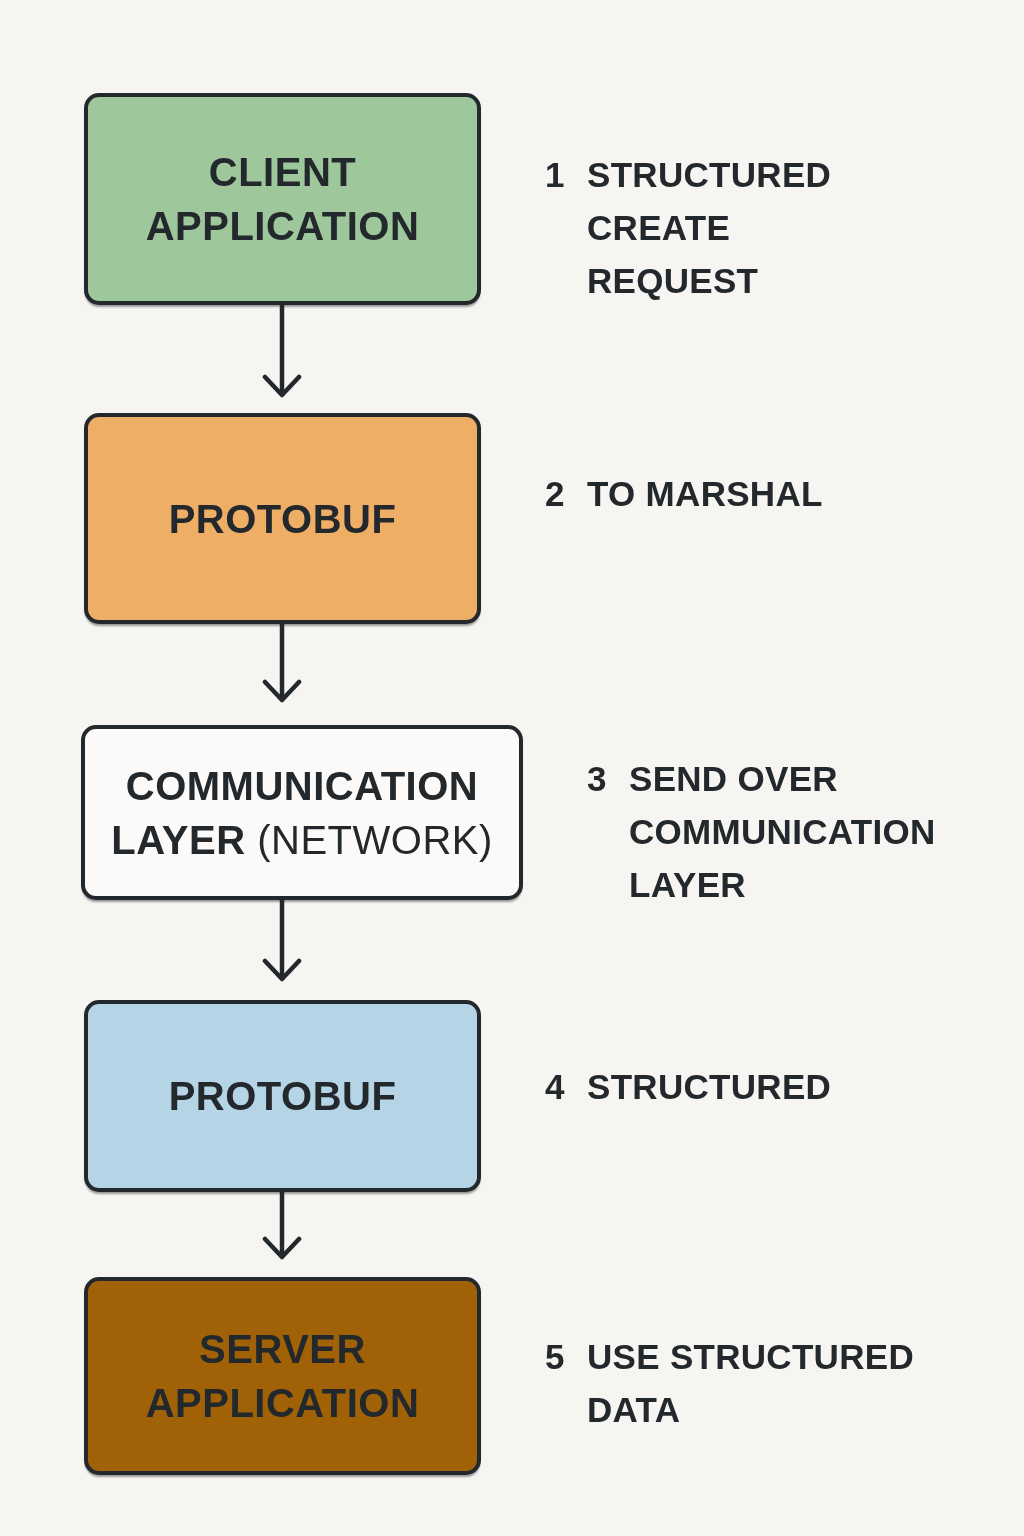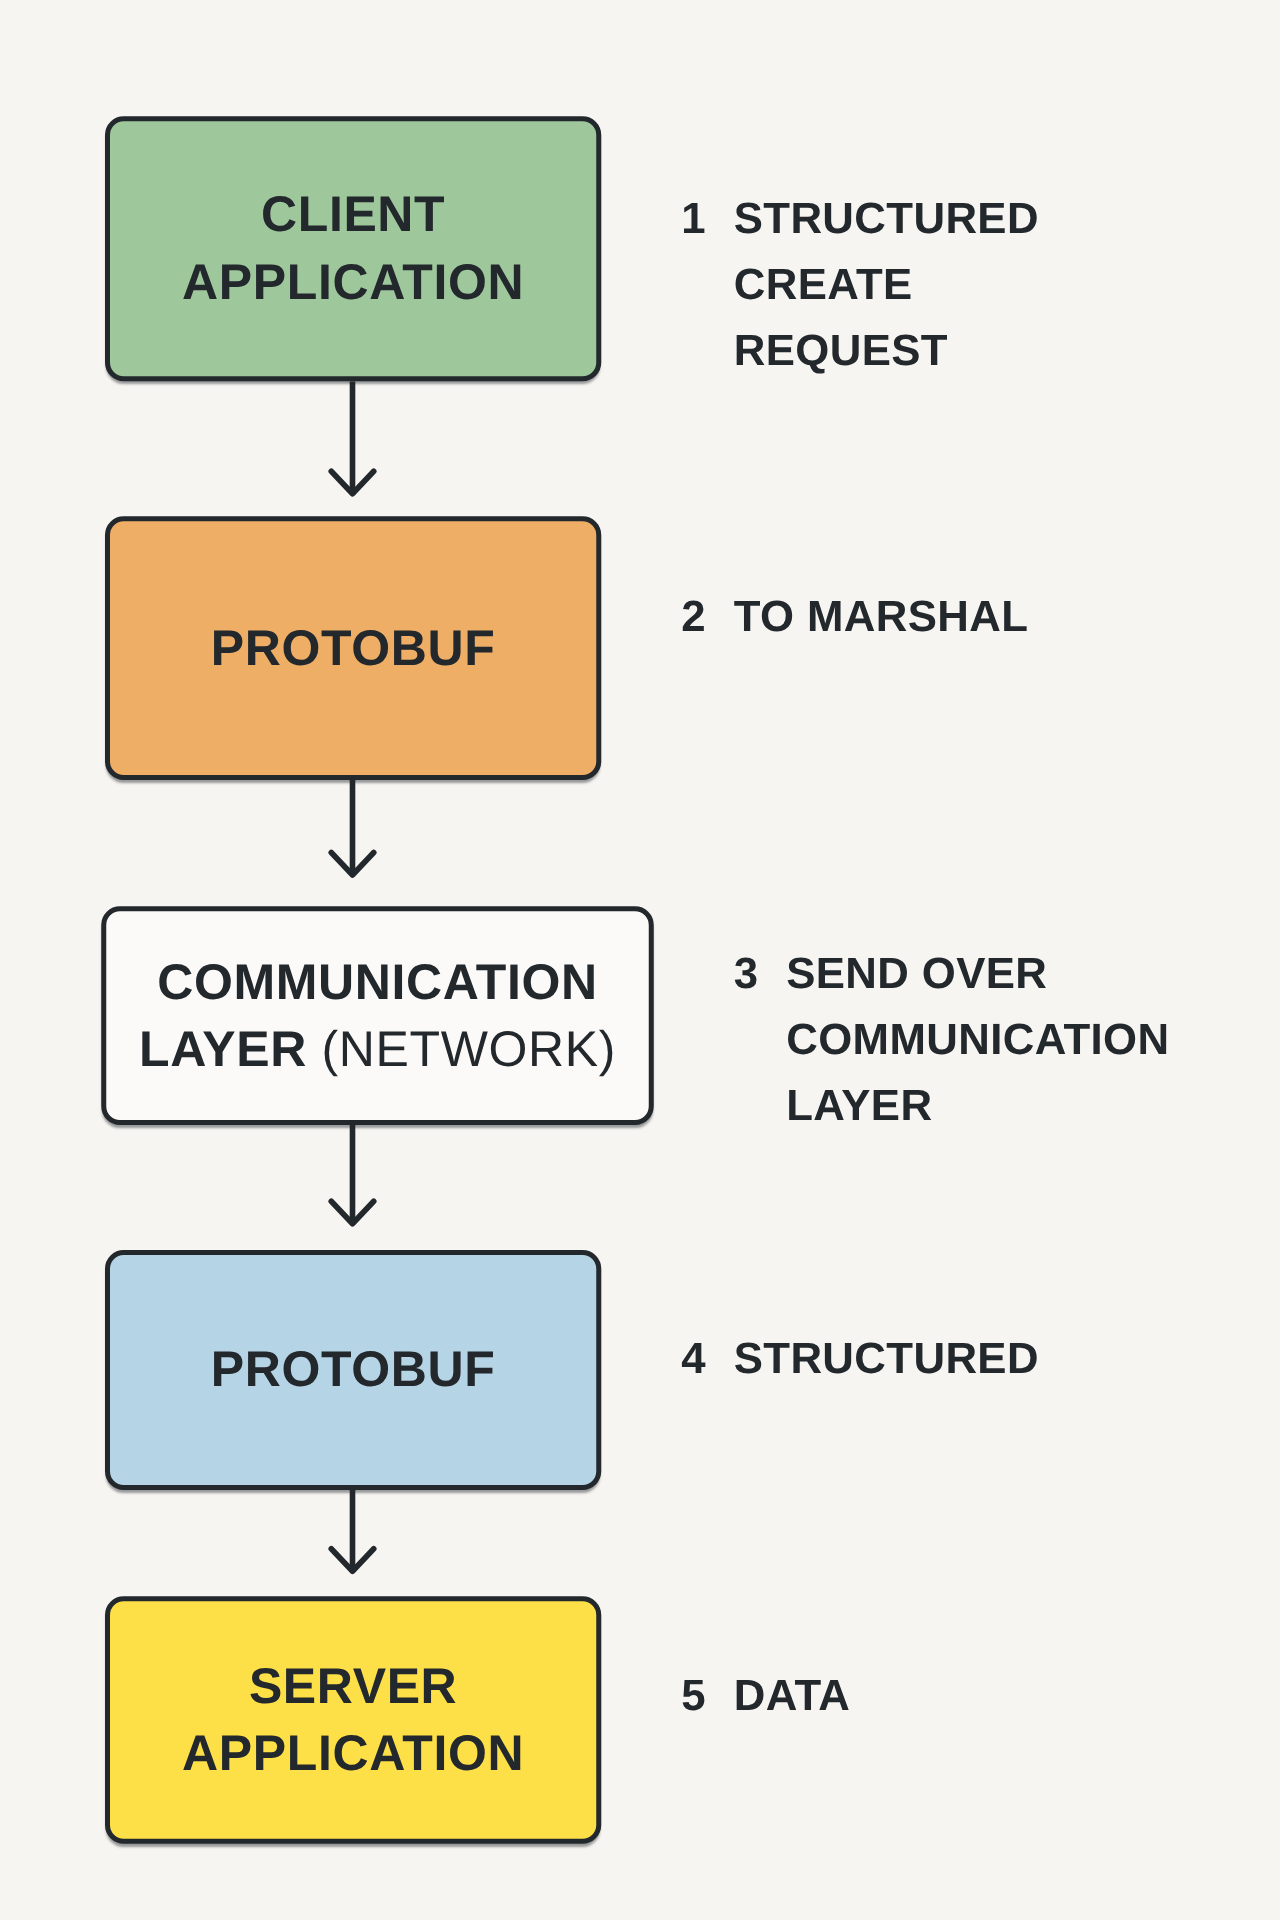--- a/index.html
+++ b/index.html
@@ -86,21 +86,21 @@
       <div class="node-label">
         <div><span>COMMUNICATION</span></div>
         <div><span>LAYER </span><span class="light">(NETWORK)</span></div>
       </div>
     </div>
     <div class="node" style="left: 84px; top: 1000px; width: 397px; height: 192px; background: rgb(181, 212, 229);">
       <div class="node-label">
         <div><span>PROTOBUF</span></div>
       </div>
     </div>
-    <div class="node" style="left: 84px; top: 1277px; width: 397px; height: 198px; background: #fde047;">
+    <div class="node" style="left: 84px; top: 1277px; width: 397px; height: 198px; background: #a16207;">
       <div class="node-label">
         <div><span>SERVER</span></div>
         <div><span>APPLICATION</span></div>
       </div>
     </div>
     <div class="arrow" style="left: 262px; top: 305px;">
       <svg width="40" height="93" viewBox="0 0 40 93">
         <line x1="20" y1="0" x2="20" y2="88" stroke="#23282d" stroke-width="4.5"></line>
         <polyline points="3,72 20,90 37,72" fill="none" stroke="#23282d" stroke-width="4.5" stroke-linecap="round" stroke-linejoin="round"></polyline>
       </svg>
@@ -147,16 +147,17 @@
     </div>
     <div class="step" style="left: 545px; top: 1060px;">
       <span class="step-number">4</span>
       <div class="step-lines">
         <div>STRUCTURED</div>
       </div>
     </div>
     <div class="step" style="left: 545px; top: 1330px;">
       <span class="step-number">5</span>
       <div class="step-lines">
+        <div>USE STRUCTURED</div>
         <div>DATA</div>
       </div>
     </div>
   </div>
 
 </body></html>

